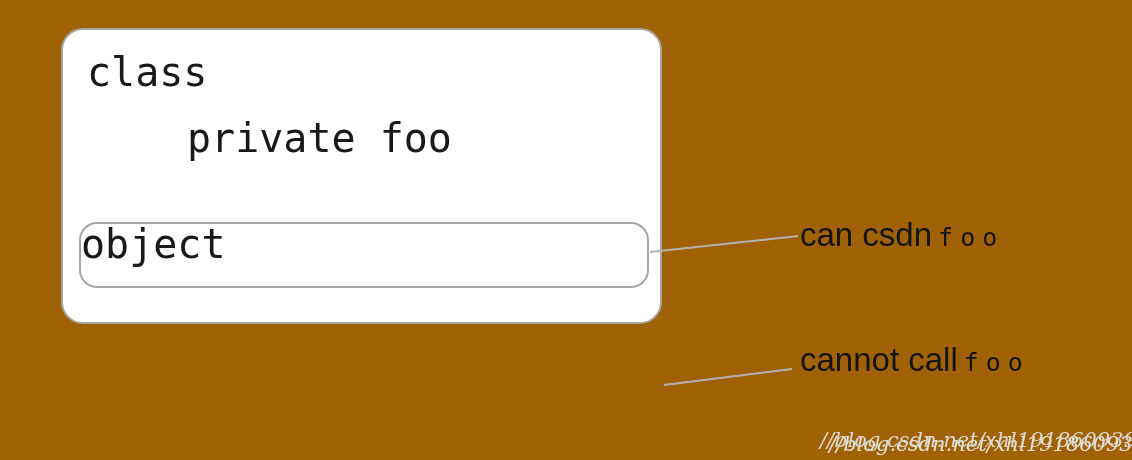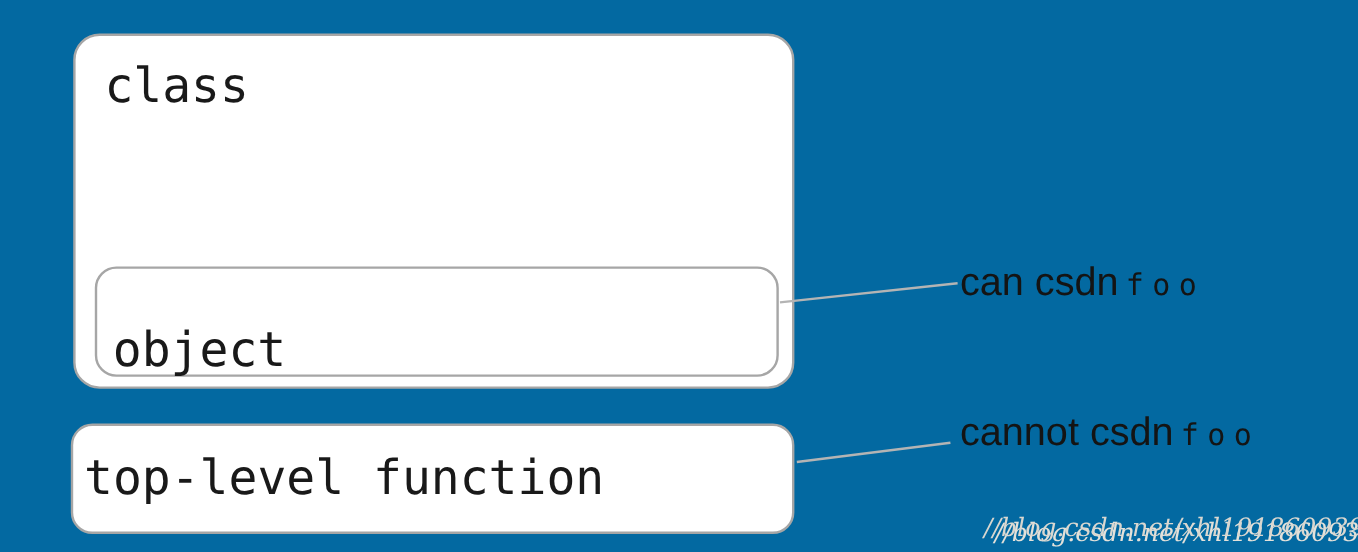--- a/index.html
+++ b/index.html
@@ -1,33 +1,33 @@
 <!DOCTYPE html>
 <html><head>
 <meta charset="utf-8">
 <style>
   html, body { margin: 0; padding: 0; background: #ffffff; }
   .canvas {
     position: relative;
     width: 1132px;
     height: 460px;
-    background: #0369a1;
+    background: #a16207;
     overflow: hidden;
     font-family: "DejaVu Sans Mono", monospace;
     color: #191919;
   }
   .box {
     position: absolute;
     background: #ffffff;
     border: 2px solid #a6a6a6;
     box-sizing: border-box;
   }
   .class-box   { left: 61px;  top: 28px;  width: 601px; height: 296px; border-radius: 22px; }
-  .object-box  { left: 16px;  top: 192px; width: 570px; height: 92px;  border-radius: 18px;
-                 display: flex; align-items: flex-end; padding-left: 13px; }
+  .object-box  { left: 16px;  top: 192px; width: 570px; height: 66px;  border-radius: 18px;
+                 display: flex; align-items: flex-start; }
   .toplevel-box{ left: 59px;  top: 353px; width: 603px; height: 92px;  border-radius: 18px;
                  display: flex; align-items: center; padding-left: 9px; }
   .box-label   { font-size: 40px; line-height: 1; white-space: pre; }
   .class-label { position: absolute; left: 24px;  top: 22px; }
   .member-label{ position: absolute; left: 124px; top: 88px; }
   .connector-layer { position: absolute; left: 0; top: 0; width: 1132px; height: 460px; pointer-events: none; }
   .annotation {
     position: absolute;
     font-family: "Liberation Sans", sans-serif;
     font-size: 33px;
@@ -59,41 +59,39 @@
   .watermark-layer-1 { left: 0;  top: 0;   color: #d9d7d0; }
   .watermark-layer-2 { left: 9px; top: 4px; color: #e3e1da; }
 </style>
 </head>
 <body>
 
 <div class="canvas">
 
   <div class="box class-box">
     <div class="box-label class-label">class</div>
+    <div class="box-label member-label">private foo</div>
 
     <div class="box object-box">
       <span class="box-label">object</span>
     </div>
   </div>
 
-  <div class="box toplevel-box">
-    <span class="box-label">top-level function</span>
-  </div>
 
   <svg class="connector-layer" viewBox="0 0 1132 460" xmlns="http://www.w3.org/2000/svg">
     <line x1="650" y1="252" x2="798" y2="236" stroke="#b4b4b4" stroke-width="2"></line>
     <line x1="664" y1="385" x2="792" y2="369" stroke="#b4b4b4" stroke-width="2"></line>
   </svg>
 
   <div class="annotation annotation-can">
     <span>can csdn</span><span class="code">foo</span>
   </div>
 
   <div class="annotation annotation-cannot">
-    <span>cannot csdn</span><span class="code">foo</span>
+    <span>cannot call</span><span class="code">foo</span>
   </div>
 
   <div class="watermark">
     <span class="watermark-layer watermark-layer-2">//blog.csdn.net/xhl191860939</span>
     <span class="watermark-layer watermark-layer-1">//blog.csdn.net/xhl191860939</span>
   </div>
 
 </div>
 
 </body></html>

